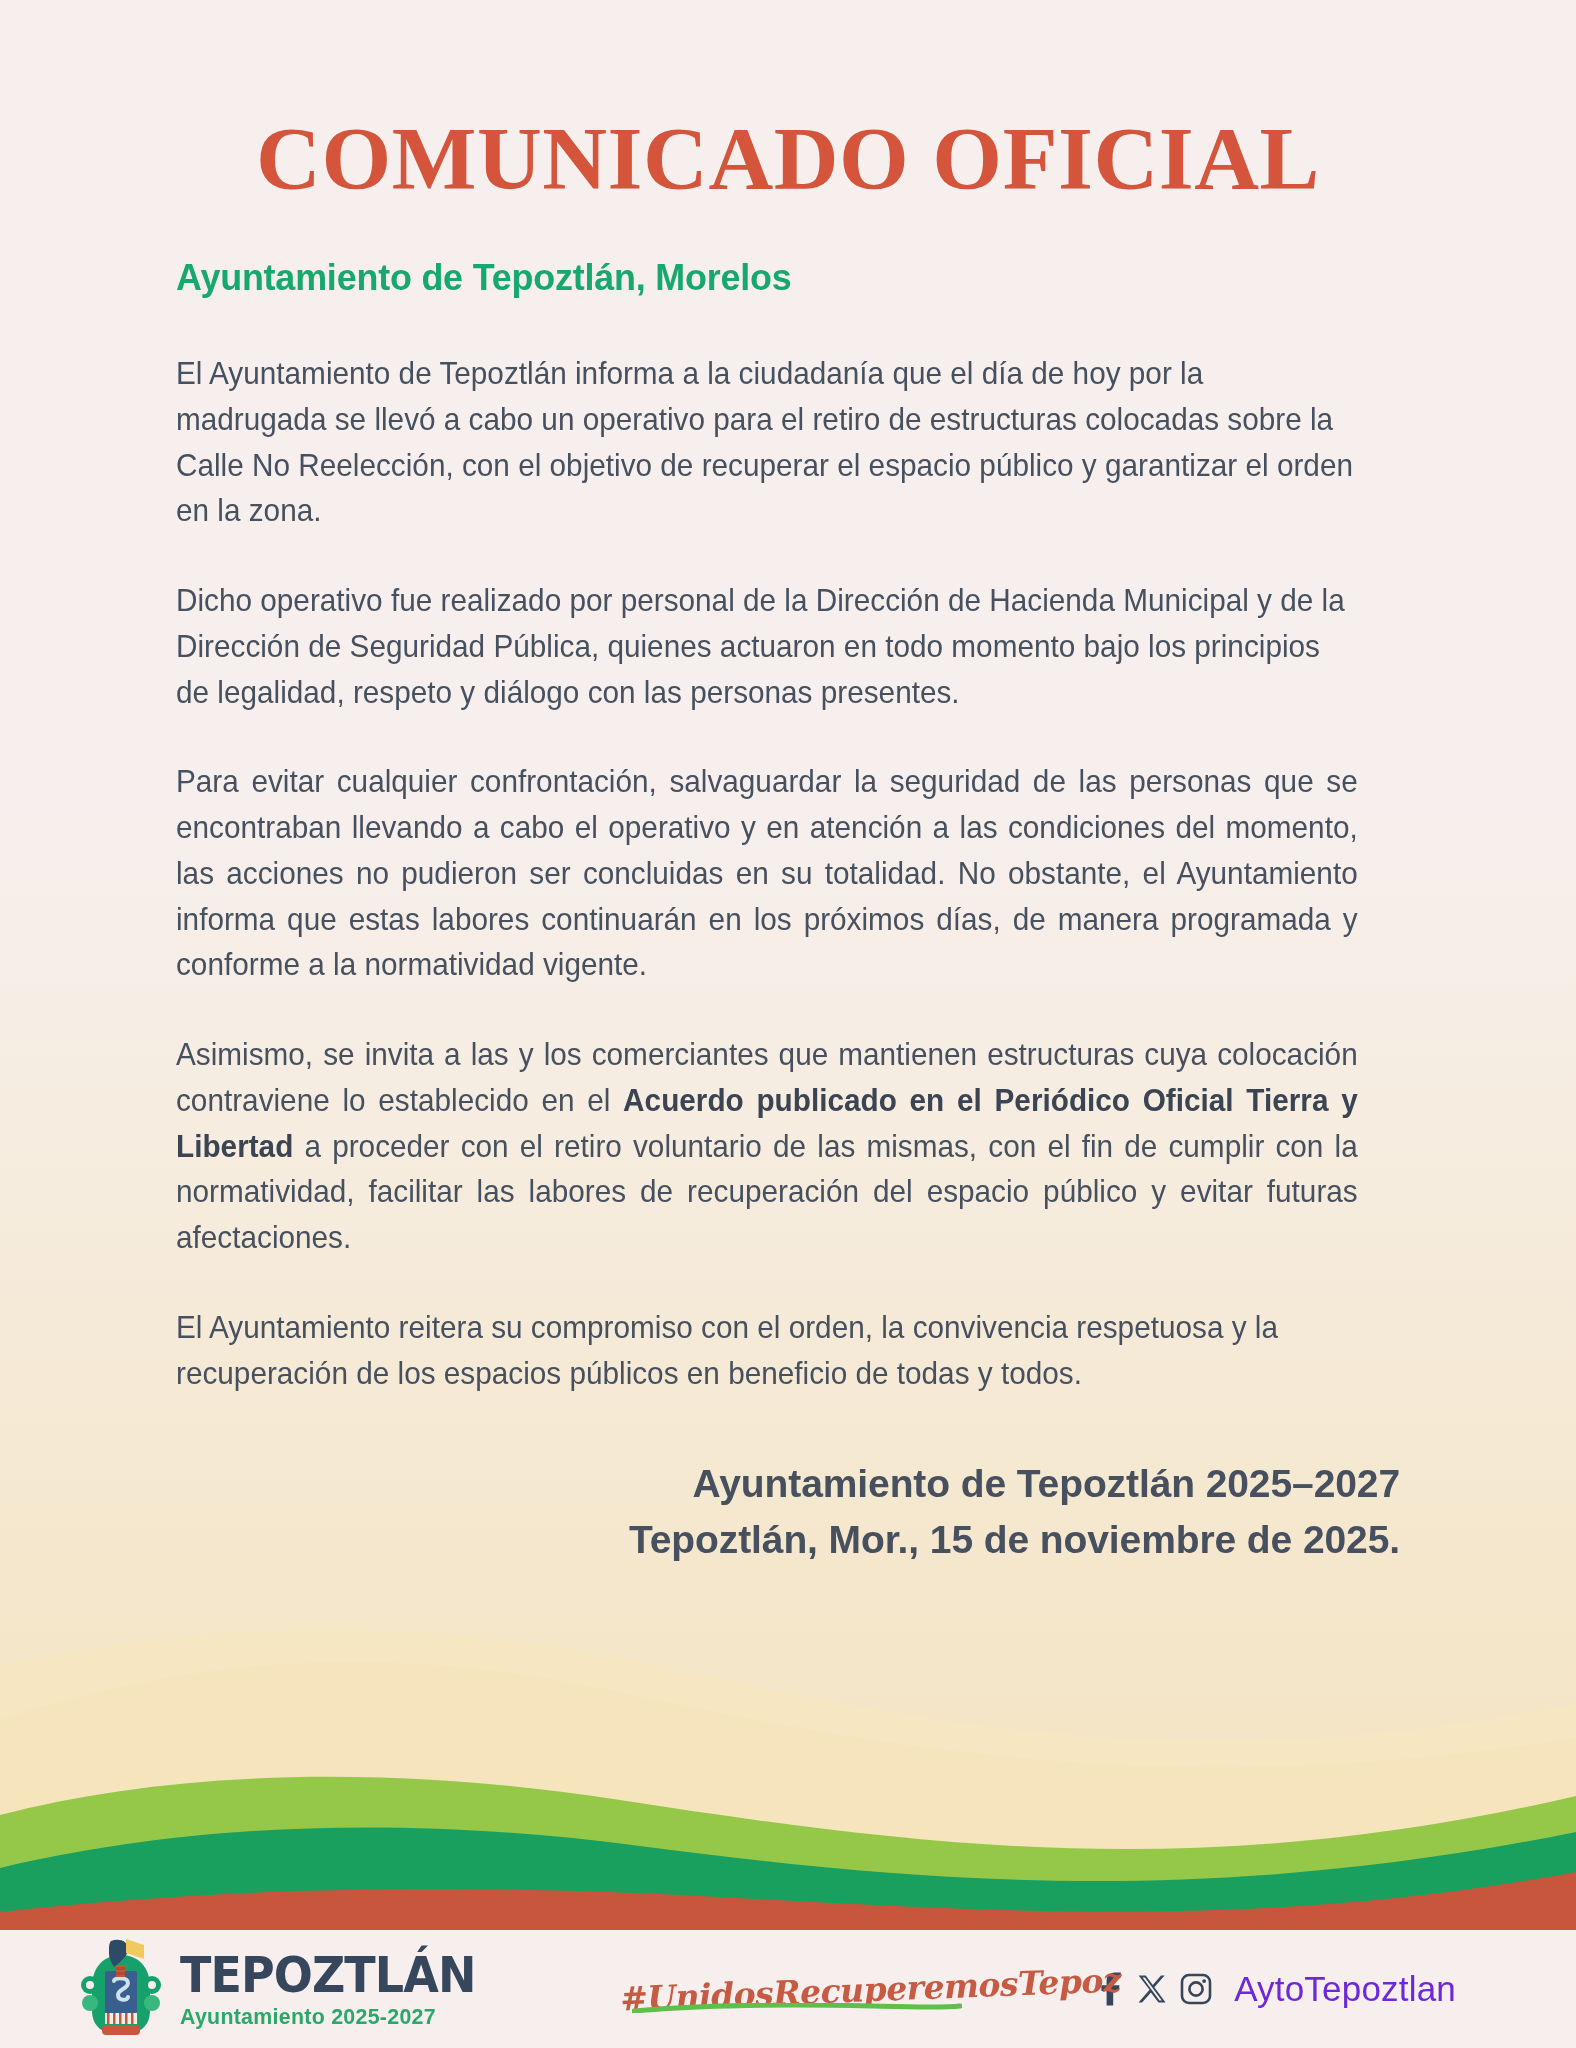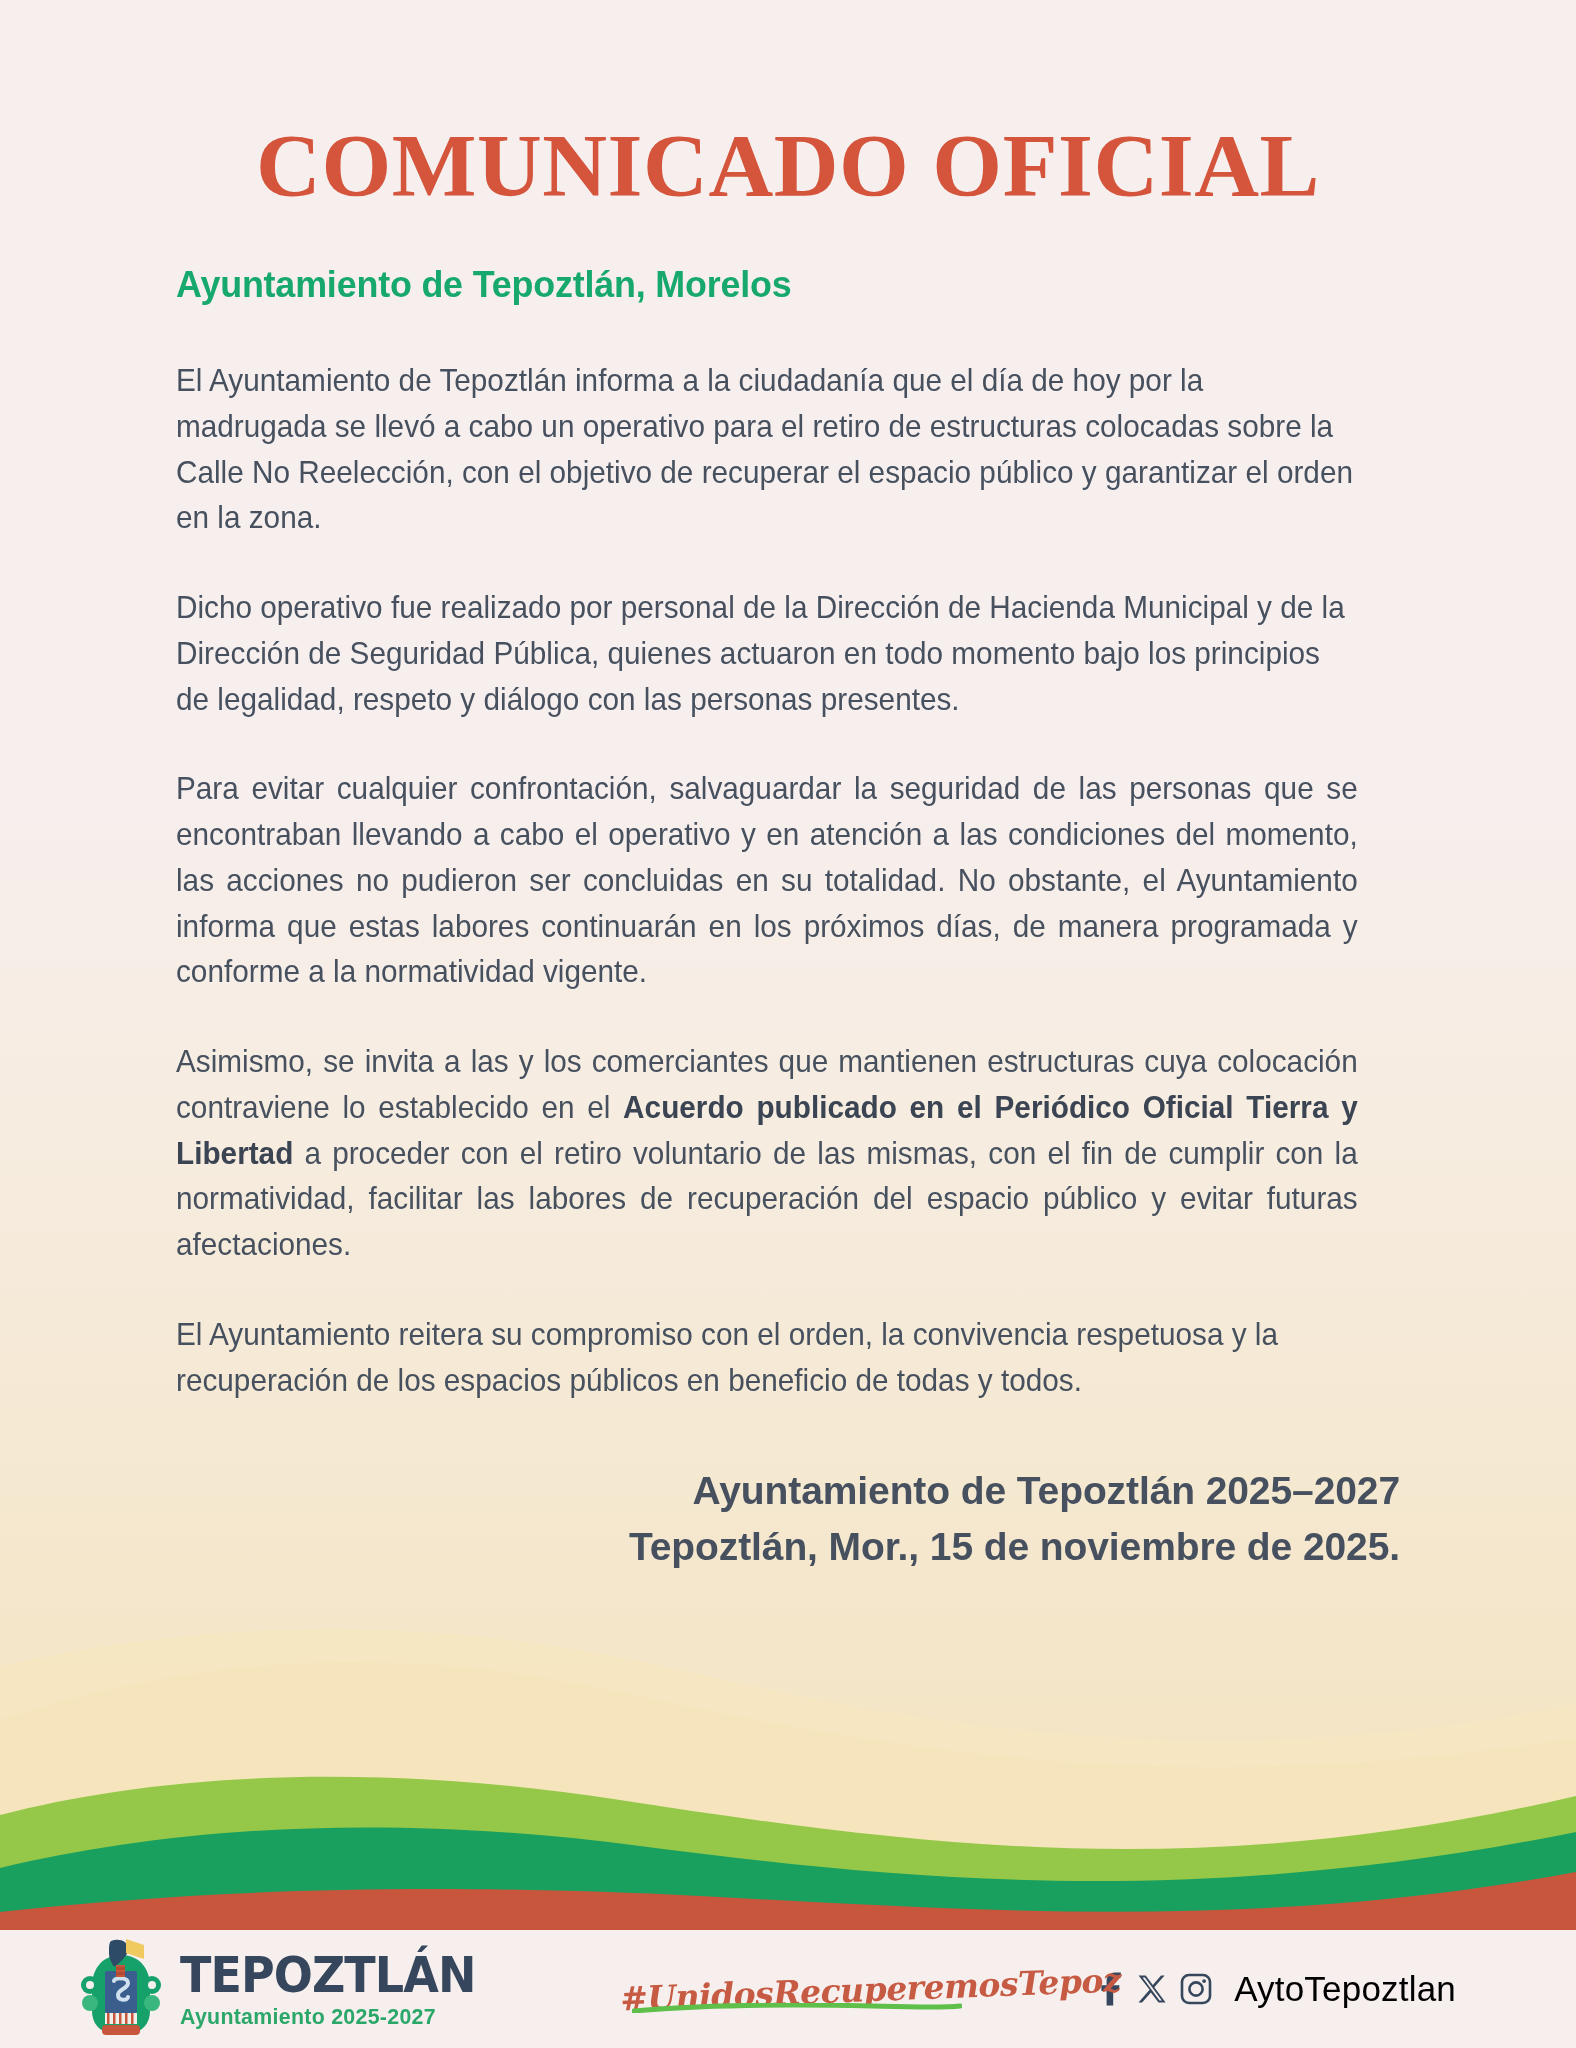--- a/index.html
+++ b/index.html
@@ -124,30 +124,30 @@
   }
   .social-icon {
     display: inline-flex;
     align-items: center;
     justify-content: center;
     color: #36465c;
   }
   .social-handle {
     font-family: "Liberation Sans", sans-serif;
     font-size: 35px;
-    color: #000000;
+    color: #6d28d9;
     margin-left: 9px;
     letter-spacing: 0.2px;
   }
 
   
   .content {
     position: absolute;
     left: 0;
-    top: 7px;
+    top: 0;
     width: 1576px;
     padding: 0;
   }
 
   .title {
     font-family: "Liberation Serif", serif;
     font-weight: 700;
     font-size: 88px;
     color: #d4553c;
     text-align: center;

